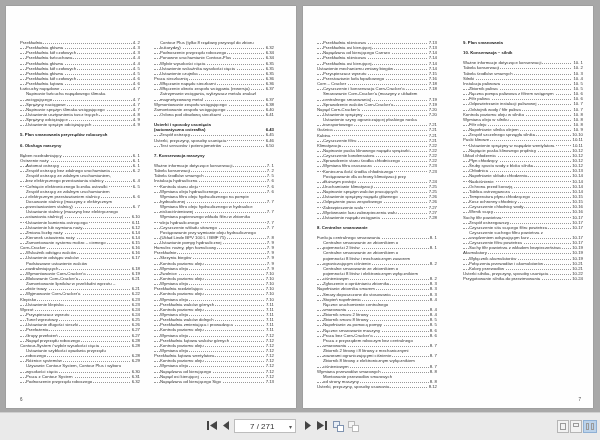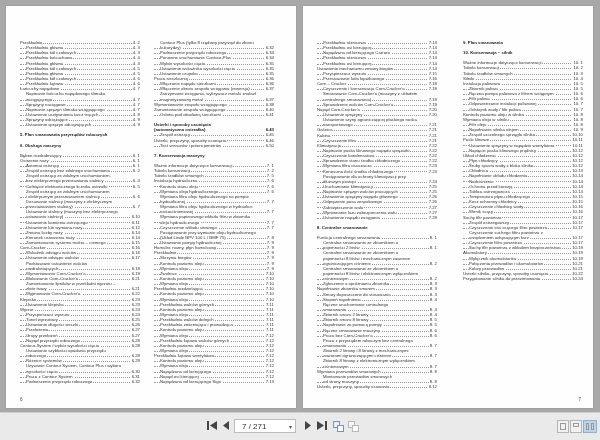--- a/index.html
+++ b/index.html
@@ -13,21 +13,21 @@
   .line .t { position:relative; background:#fefefe; padding-right:1px; z-index:1; }
   .line .dots { position:absolute; left:0; right:8px; bottom:1.2px; border-bottom:0.6px dotted #999; }
   .line .p { position:absolute; right:0; top:0; background:#fefefe; padding-left:1px; z-index:1; }
   .line.i1 { padding-left:6px; }
   .line.cont { }
   .line.head { font-weight:bold; color:#222; }
   .gap { height:5px; }
   .pagenum { position:absolute; bottom:6px; font-size:4.5px; color:#444; }
   .toolbar { position:absolute; left:0; top:412px; width:600px; height:28px; background:#eaeaea; border-top:1px solid #cfcfcf; }
   .tb-btn { position:absolute; top:8px; height:12px; color:#444; font-size:9px; line-height:12px; text-align:center; cursor:pointer; }
-  .page-input { position:absolute; left:234px; top:6px; width:62px; height:14px; background:#fff; border:1px solid #bdbdbd; font-size:8px; line-height:14px; color:#333; padding-left:7px; box-sizing:border-box; }
+  .page-input { position:absolute; left:234px; top:6px; width:62px; height:14px; background:#fff; border:1px solid #bdbdbd; font-size:8px; line-height:14px; color:#333; padding-left:15px; box-sizing:border-box; }
   .page-input .dd { position:absolute; right:3px; top:0; font-size:6px; color:#555; }
   .view-btn { position:absolute; top:7px; width:12px; height:13px; border:1px solid #b5b5b5; box-sizing:border-box; background:#f2f2f2; cursor:pointer; }
   .view-btn.active { background:#bcd3ea; border-color:#8fb0d4; }
   .view-btn .inner { position:absolute; left:2px; top:2px; right:2px; bottom:2px; border:1px solid #9a9a9a; }
 </style>
 </head>
 <body>
 
 <div class="viewer">
   <div class="page left">

